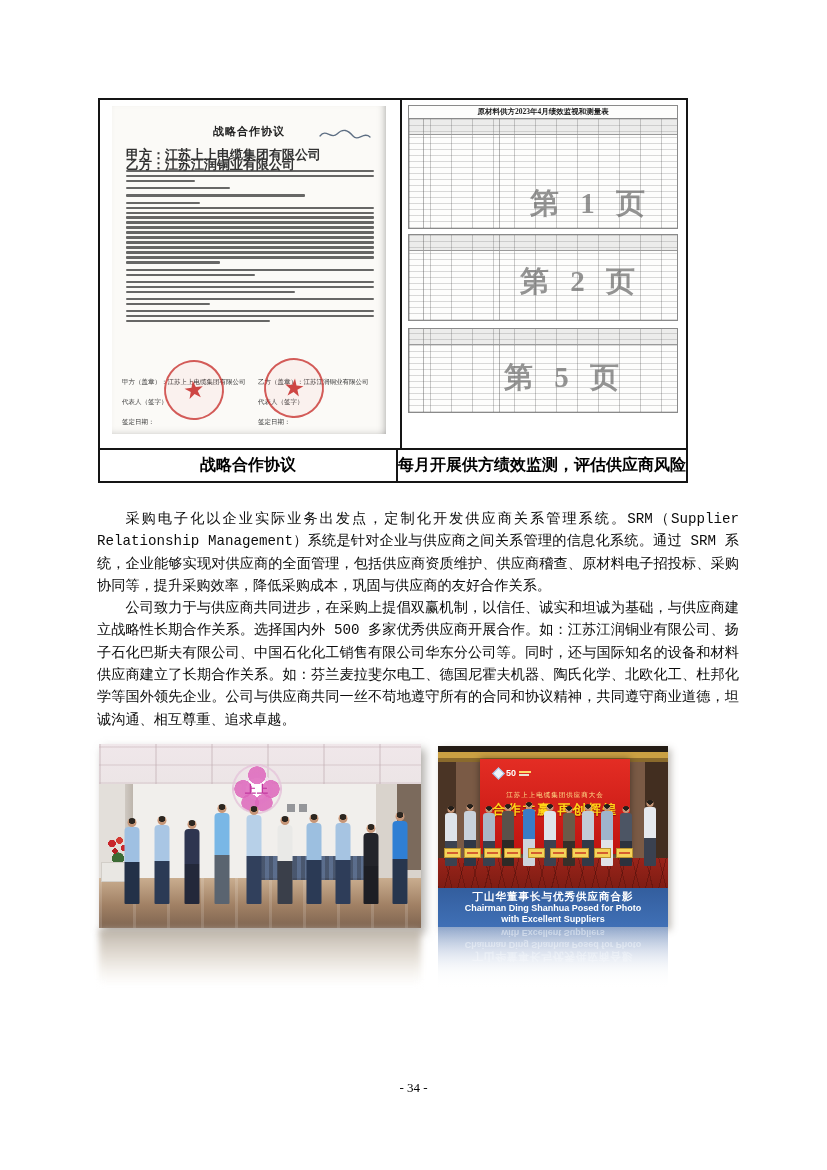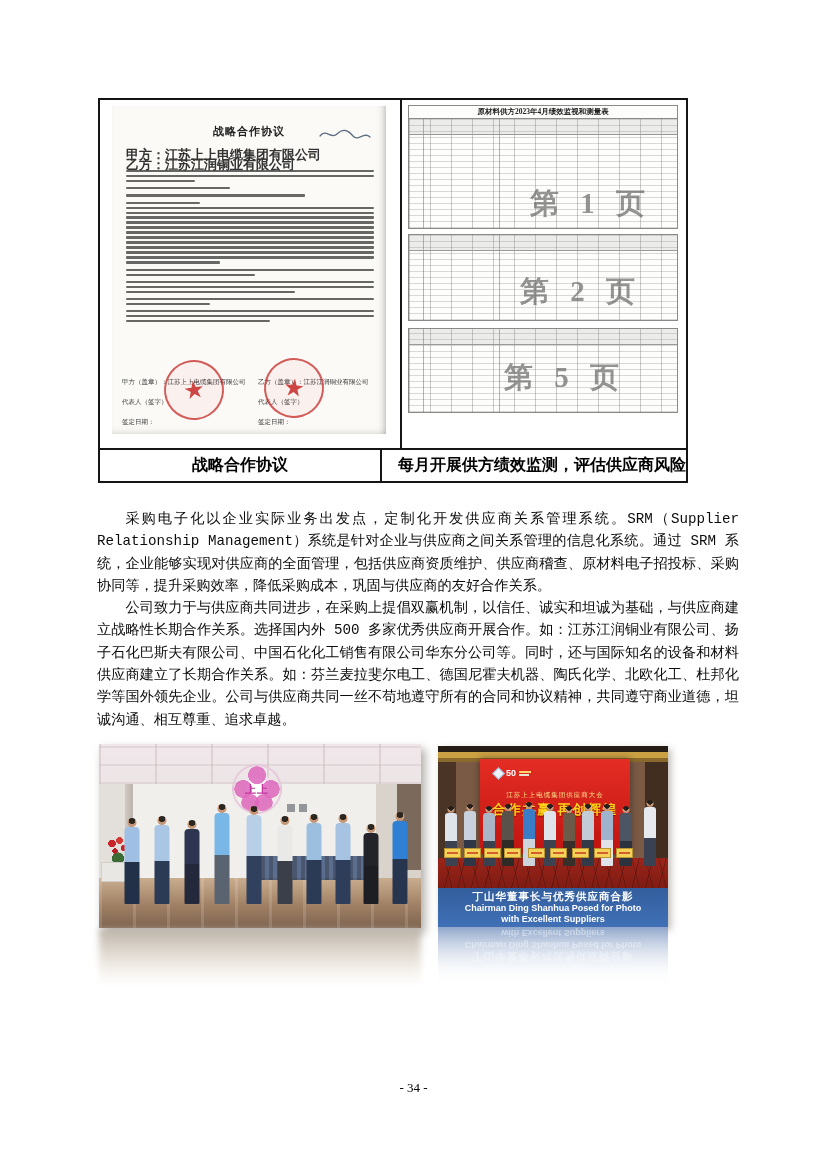--- a/index.html
+++ b/index.html
@@ -7,21 +7,21 @@
         font-family:"Liberation Serif","DejaVu Serif",serif;color:#111;}
 
   
   .figure{position:absolute;left:98px;top:98px;width:590px;height:385px;
           border:2px solid #151515;box-sizing:border-box;display:flex;flex-direction:column;background:#fff;}
   .fig-body{flex:1;display:flex;min-height:0;}
   .cell-contract{width:302px;border-right:2px solid #151515;box-sizing:border-box;position:relative;background:#fff;}
   .cell-report{flex:1;position:relative;background:#fff;}
   .fig-captions{height:31px;border-top:2px solid #151515;display:flex;}
   .capL{width:302px;border-right:2px solid #151515;box-sizing:border-box;display:flex;align-items:center;justify-content:center;}
-  .capR{flex:1;display:flex;align-items:center;justify-content:flex-end;padding-left:16px;}
+  .capR{flex:1;display:flex;align-items:center;justify-content:flex-end;}
   .cap-text{font-family:"Liberation Sans","DejaVu Sans",sans-serif;font-weight:700;font-size:16px;color:#000;white-space:nowrap;}
 
   
   .paper{position:absolute;left:12px;top:6px;right:14px;bottom:14px;background:#fbfaf7;
          box-shadow:inset -7px 0 9px -7px rgba(0,0,0,.35), inset 0 -5px 8px -6px rgba(0,0,0,.22);}
   .c-title{position:absolute;top:18px;left:0;right:0;text-align:center;font-size:11px;font-weight:700;color:#222;letter-spacing:1px;}
   .c-scribble{position:absolute;top:20px;right:14px;}
   .c-party{position:absolute;left:14px;font-size:13px;font-weight:700;color:#333;white-space:nowrap;}
   .c-party.a{top:40px;} .c-party.b{top:50px;}
   .c-bodylines{position:absolute;left:14px;right:12px;top:64px;}
@@ -44,21 +44,21 @@
       repeating-linear-gradient(0deg, rgba(70,70,70,.20) 0 1px, transparent 1px 6px),
       linear-gradient(90deg, transparent 0 14px, rgba(70,70,70,.4) 14px 15px, transparent 15px 90px, rgba(70,70,70,.4) 90px 91px, transparent 91px),
       #fdfdfc;}
   .sheet-grid::before{content:"";position:absolute;left:0;right:0;top:0;height:15px;
       background:rgba(150,150,150,.16);border-bottom:1px solid #9a9a9a;}
   .s1{top:5px;height:124px;} .s1 .sheet-grid{top:12px;}
   .s2{top:134px;height:87px;} .s2 .sheet-grid{top:0;border-top:none;}
   .s3{top:228px;height:85px;} .s3 .sheet-grid{top:0;border-top:none;}
   .wm{position:absolute;font-weight:700;font-size:29px;color:#6c6c6c;opacity:.72;letter-spacing:7px;white-space:nowrap;
       font-family:"Liberation Serif","DejaVu Serif",serif;text-shadow:0 0 1px rgba(255,255,255,.8);}
-  .wm1{left:128px;top:84px;} .wm2{left:118px;top:172px;} .wm3{left:102px;top:258px;}
+  .wm1{left:128px;top:84px;} .wm2{left:118px;top:162px;} .wm3{left:102px;top:258px;}
 
   
   .heading{position:absolute;left:97px;top:487px;font-family:"Liberation Sans","DejaVu Sans",sans-serif;
            font-weight:700;font-size:15px;color:#000;}
   .bodytext{position:absolute;left:97px;top:508px;width:642px;font-size:14.2px;line-height:22.3px;
             text-align:justify;color:#0b0b0b;font-family:Liberation Mono, monospace;}
   .bodytext p{margin:0;text-indent:2em;}
 
   
   .photoL{position:absolute;left:99px;top:744px;width:322px;height:184px;overflow:hidden;

